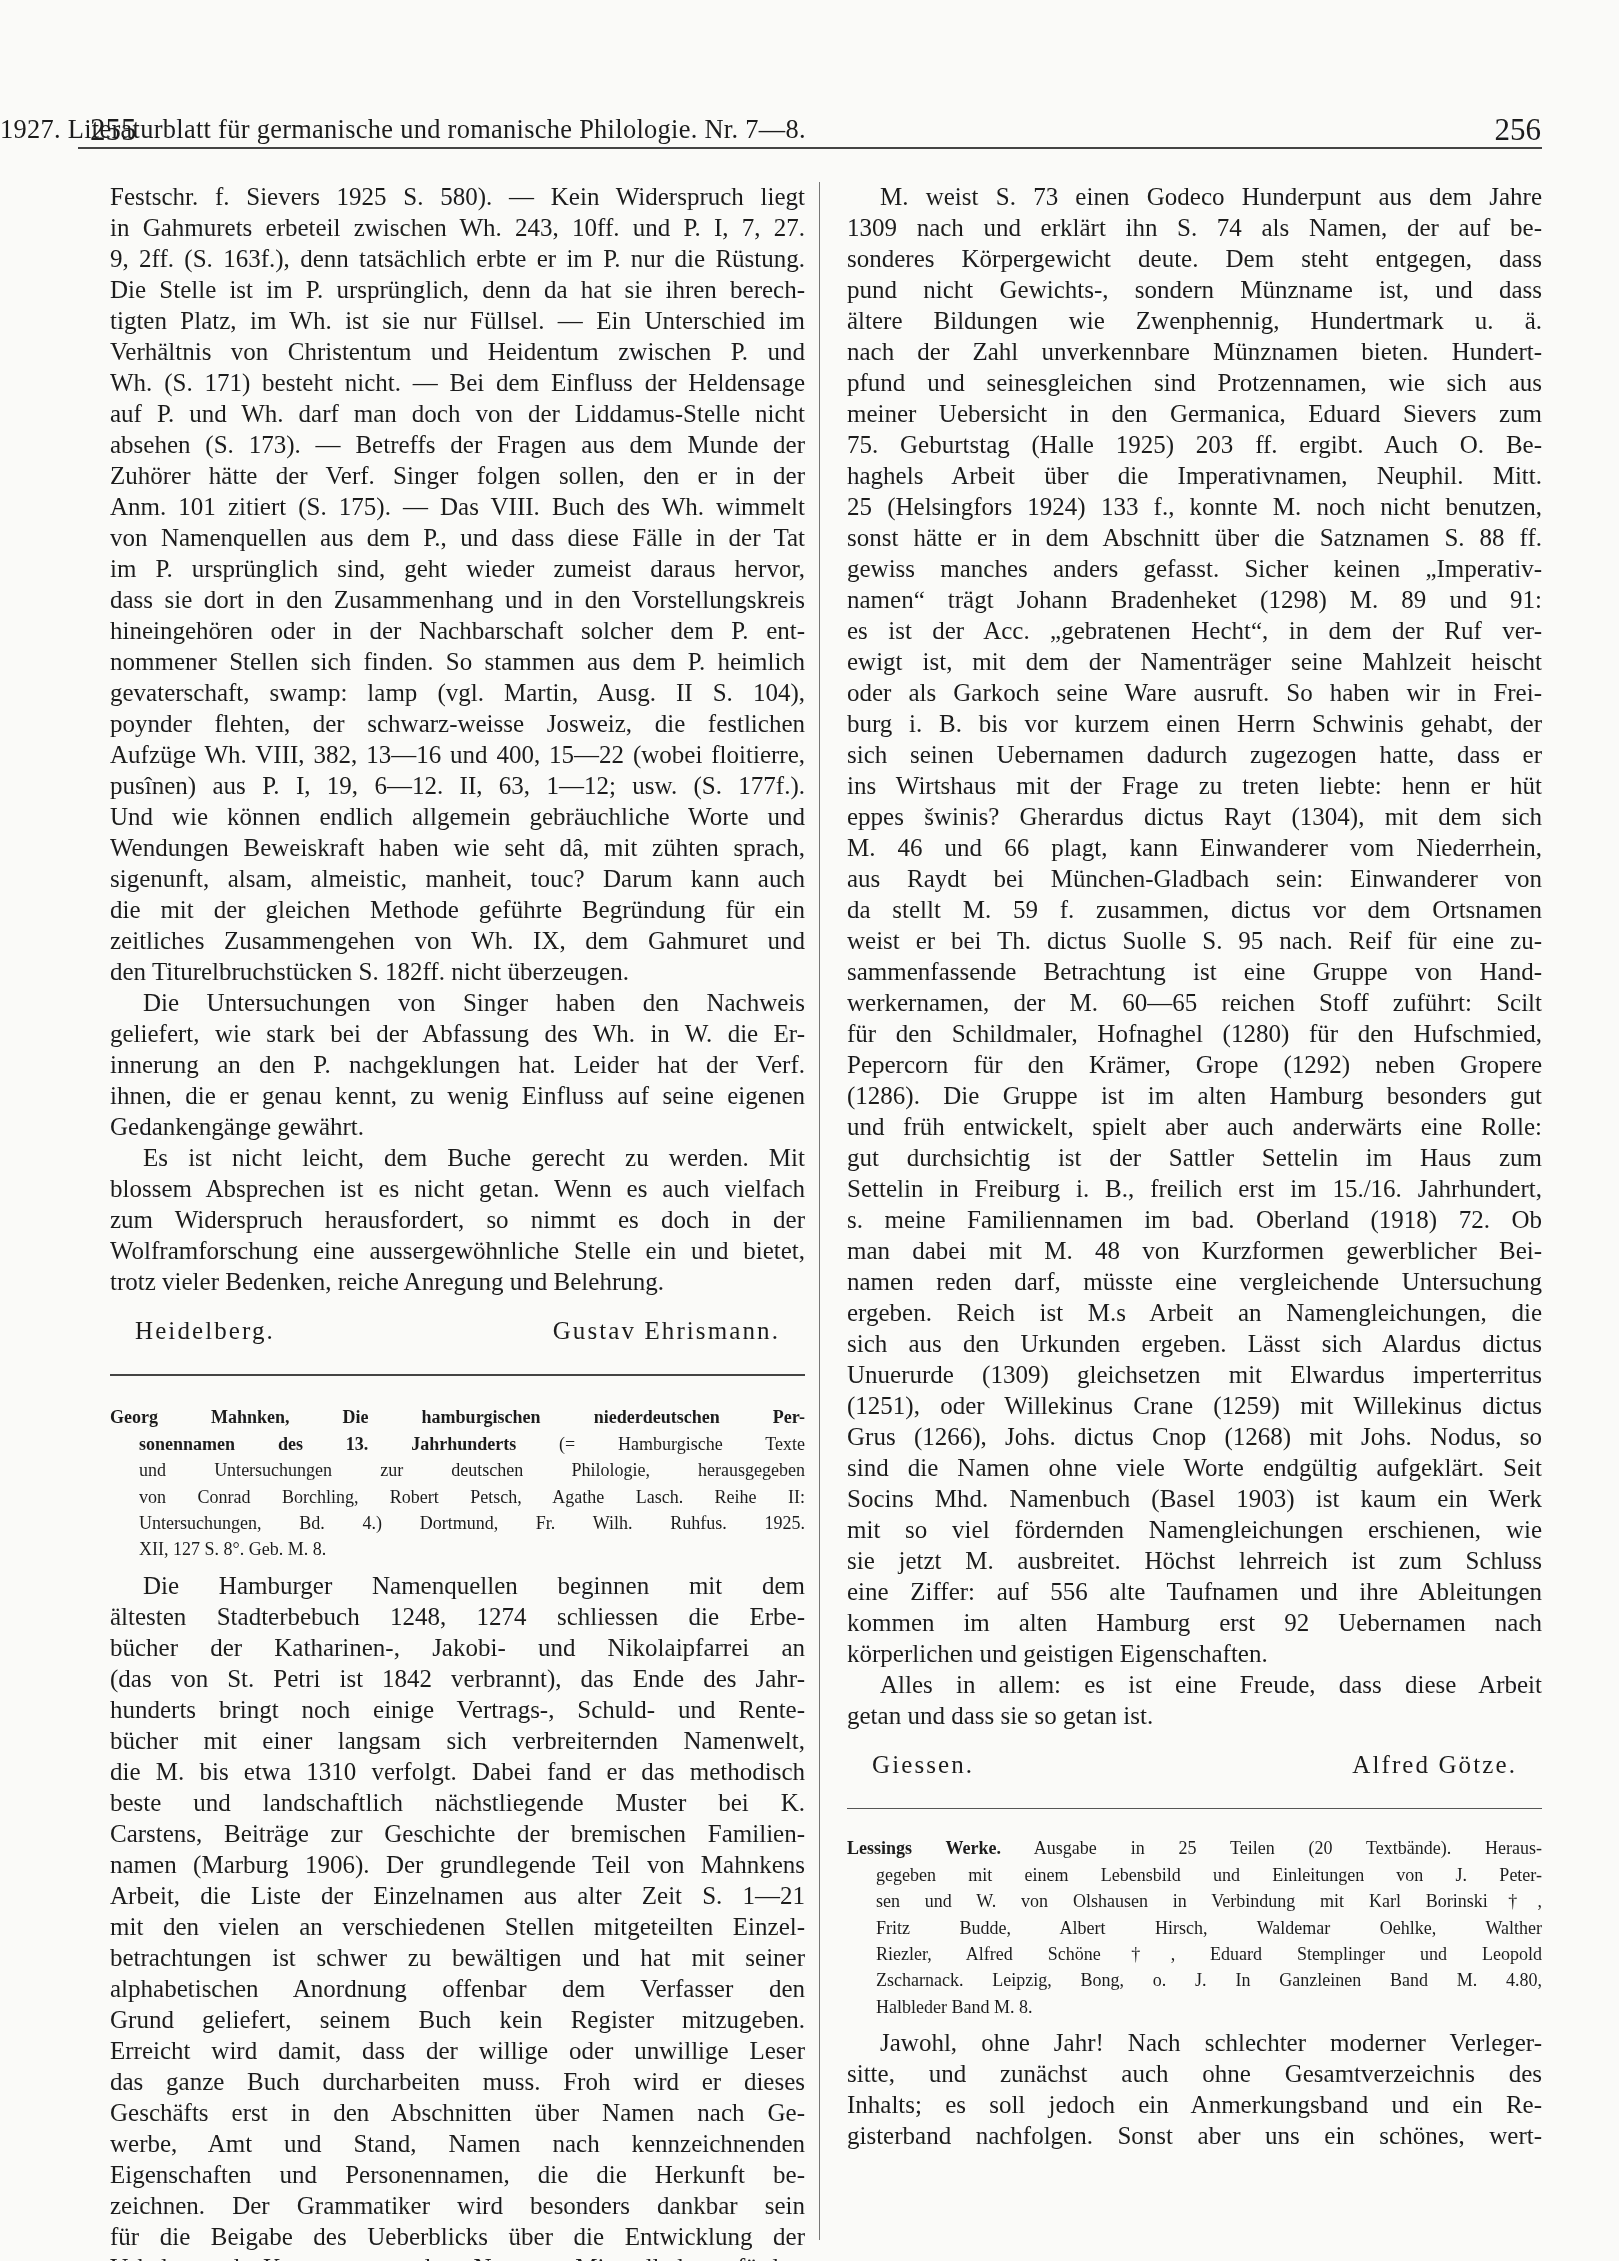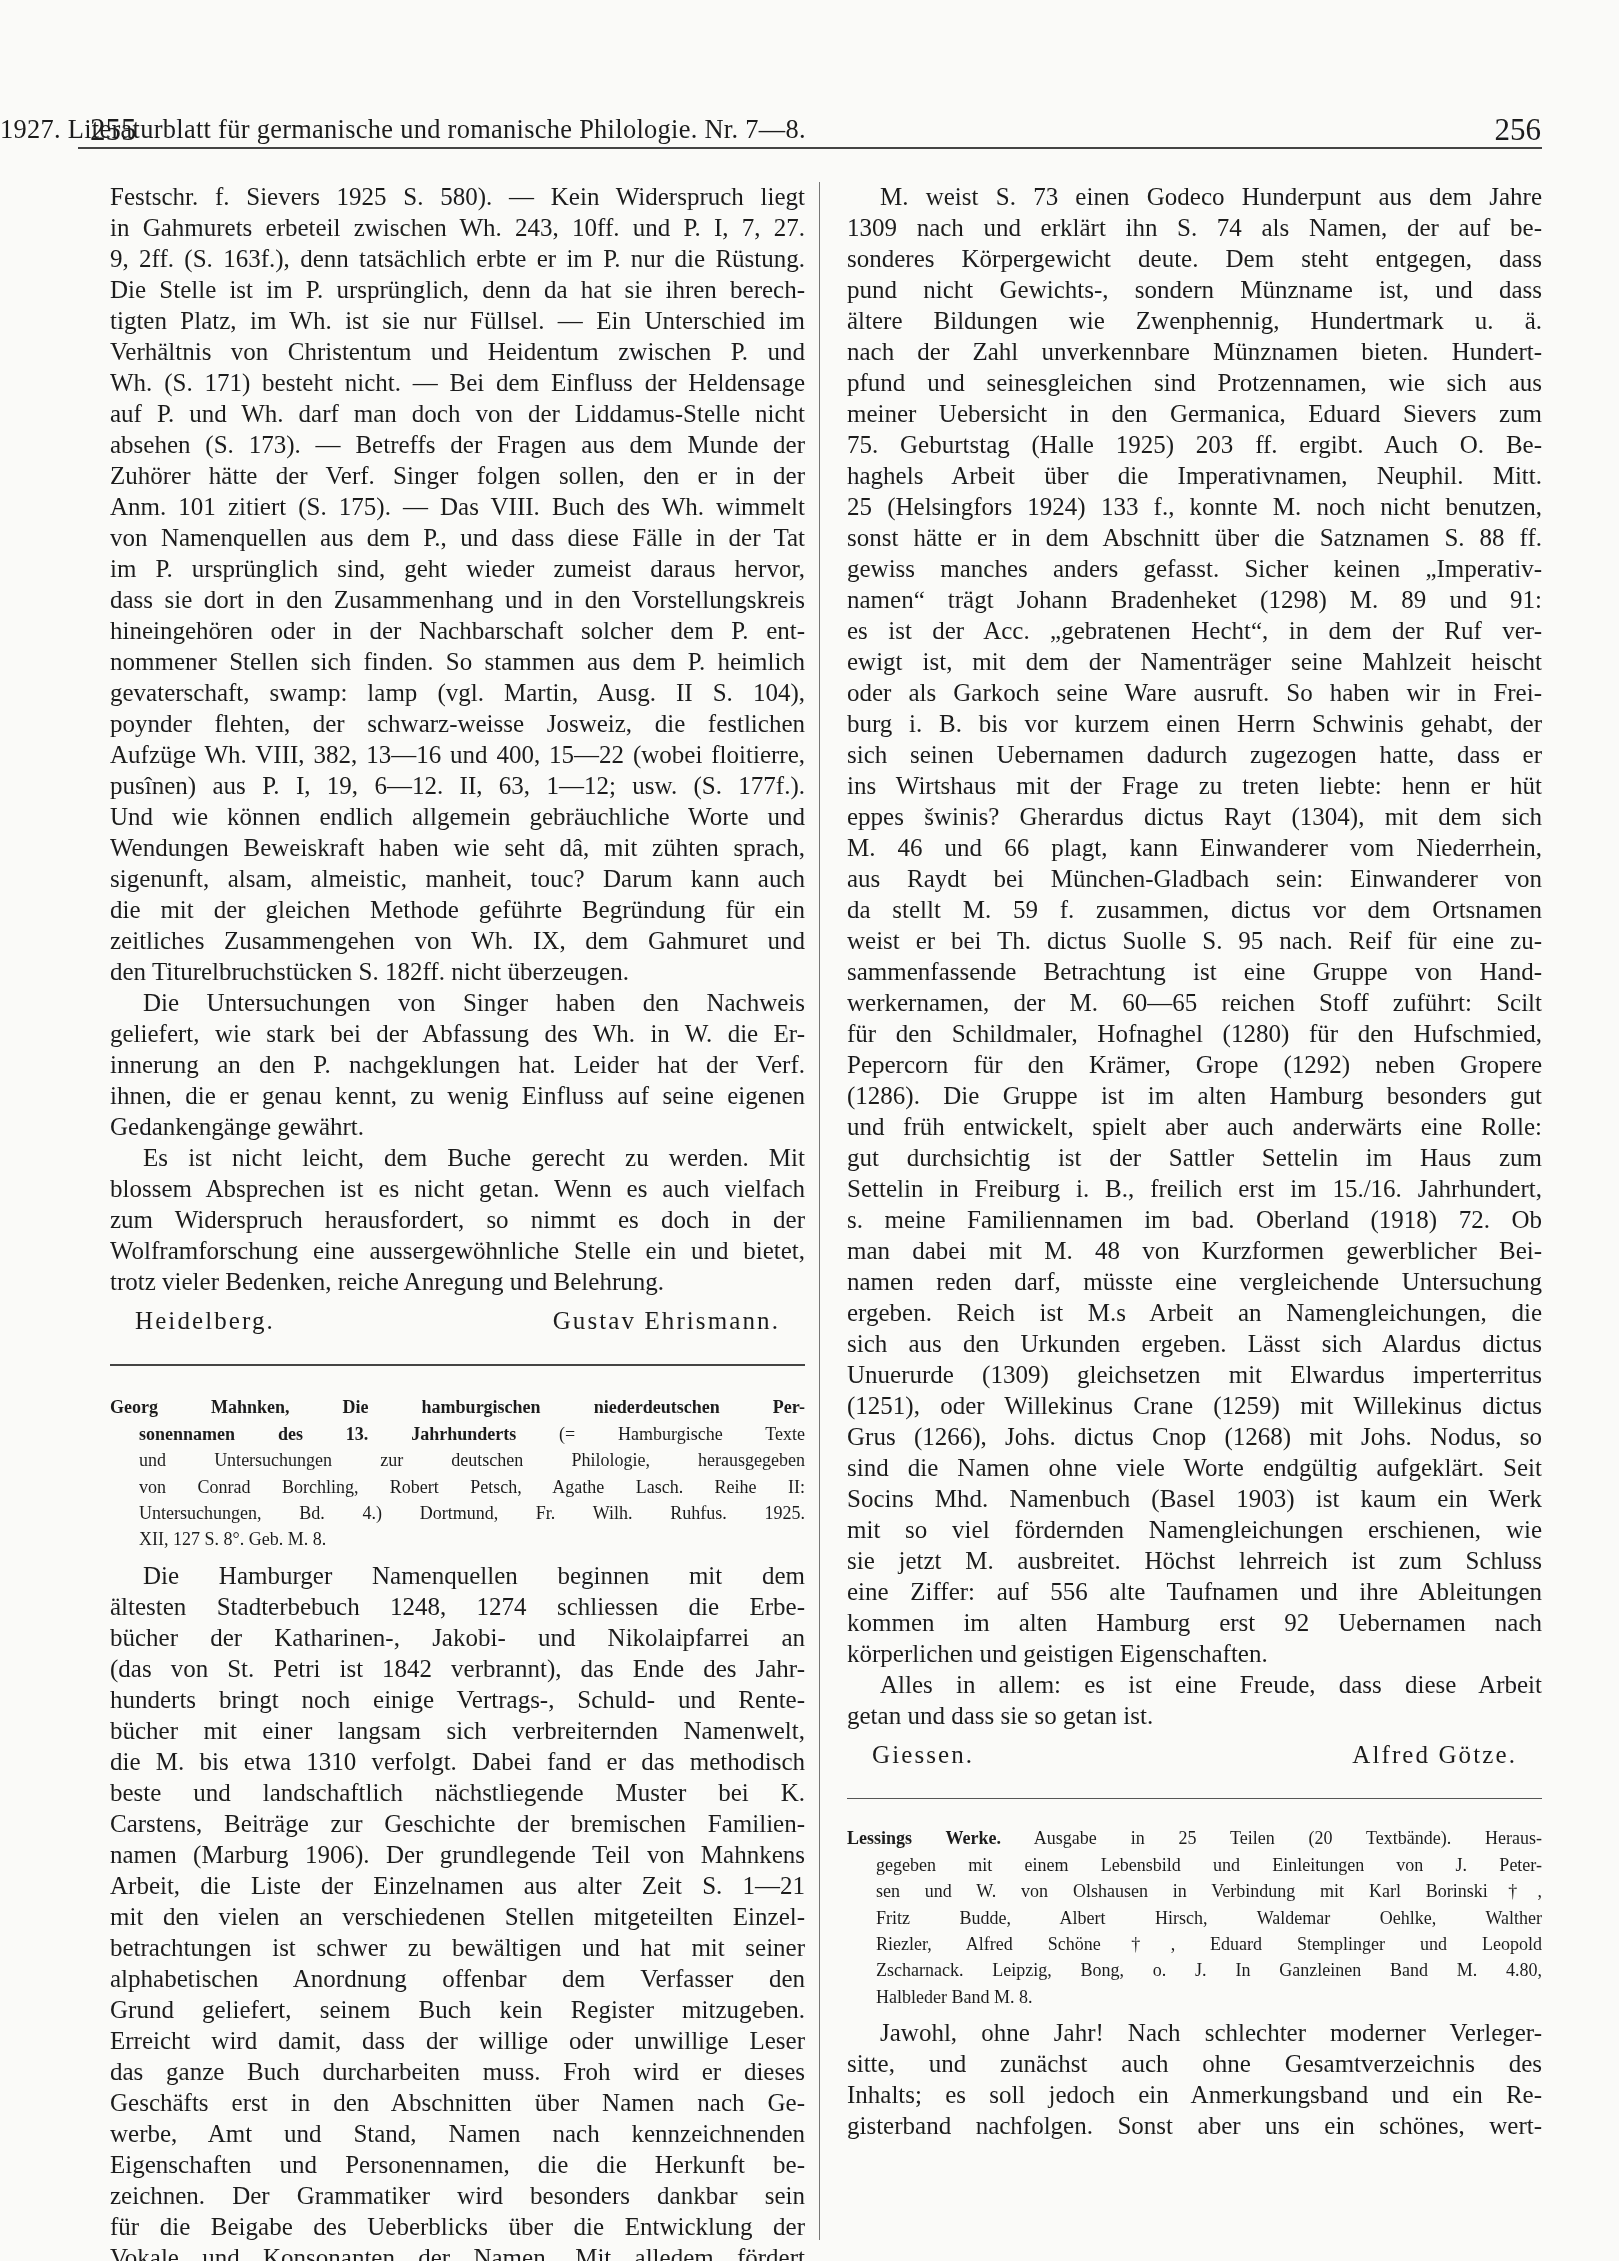--- a/index.html
+++ b/index.html
@@ -15,21 +15,21 @@
   .toprule { position: absolute; top: 147px; left: 78px; width: 1464px; height: 0; border-top: 2.1px solid #444; }
   .col { position: absolute; top: 181px; width: 695px; }
   .col.left { left: 110px; }
   .col.right { left: 847px; }
   .divider { position: absolute; top: 182px; left: 819px; width: 0; height: 2058px; border-left: 1.4px solid #777; }
   .ln { display: block; font-size: 25px; line-height: 31px; height: 31px; white-space: nowrap; text-align: justify; text-align-last: justify; overflow: hidden; }
   .ln.last { text-align-last: left; }
   .ln.ind { padding-left: 33px; }
   .ln.hang { padding-left: 29px; }
   .ln.small { font-size: 18px; line-height: 26.4px; height: 26.4px; }
-  .ln.sig { text-align-last: left; letter-spacing: 2.1px; position: relative; margin-top: 8px; }
+  .ln.sig { text-align-last: left; letter-spacing: 2.1px; position: relative; margin-top: 18px; }
   .sig .place { position: absolute; left: 25px; }
   .sig .author { position: absolute; right: 25px; }
   .rule { border-top: 1.4px solid #555; margin: 28px 0 26.4px 0; height: 0; }
   .rule.dbl { border-top: 2.1px double #444; height: 2.1px; }
   .b { font-weight: bold; }
   .gap { height: 7px; }
 </style>
 </head>
 <body>
 

